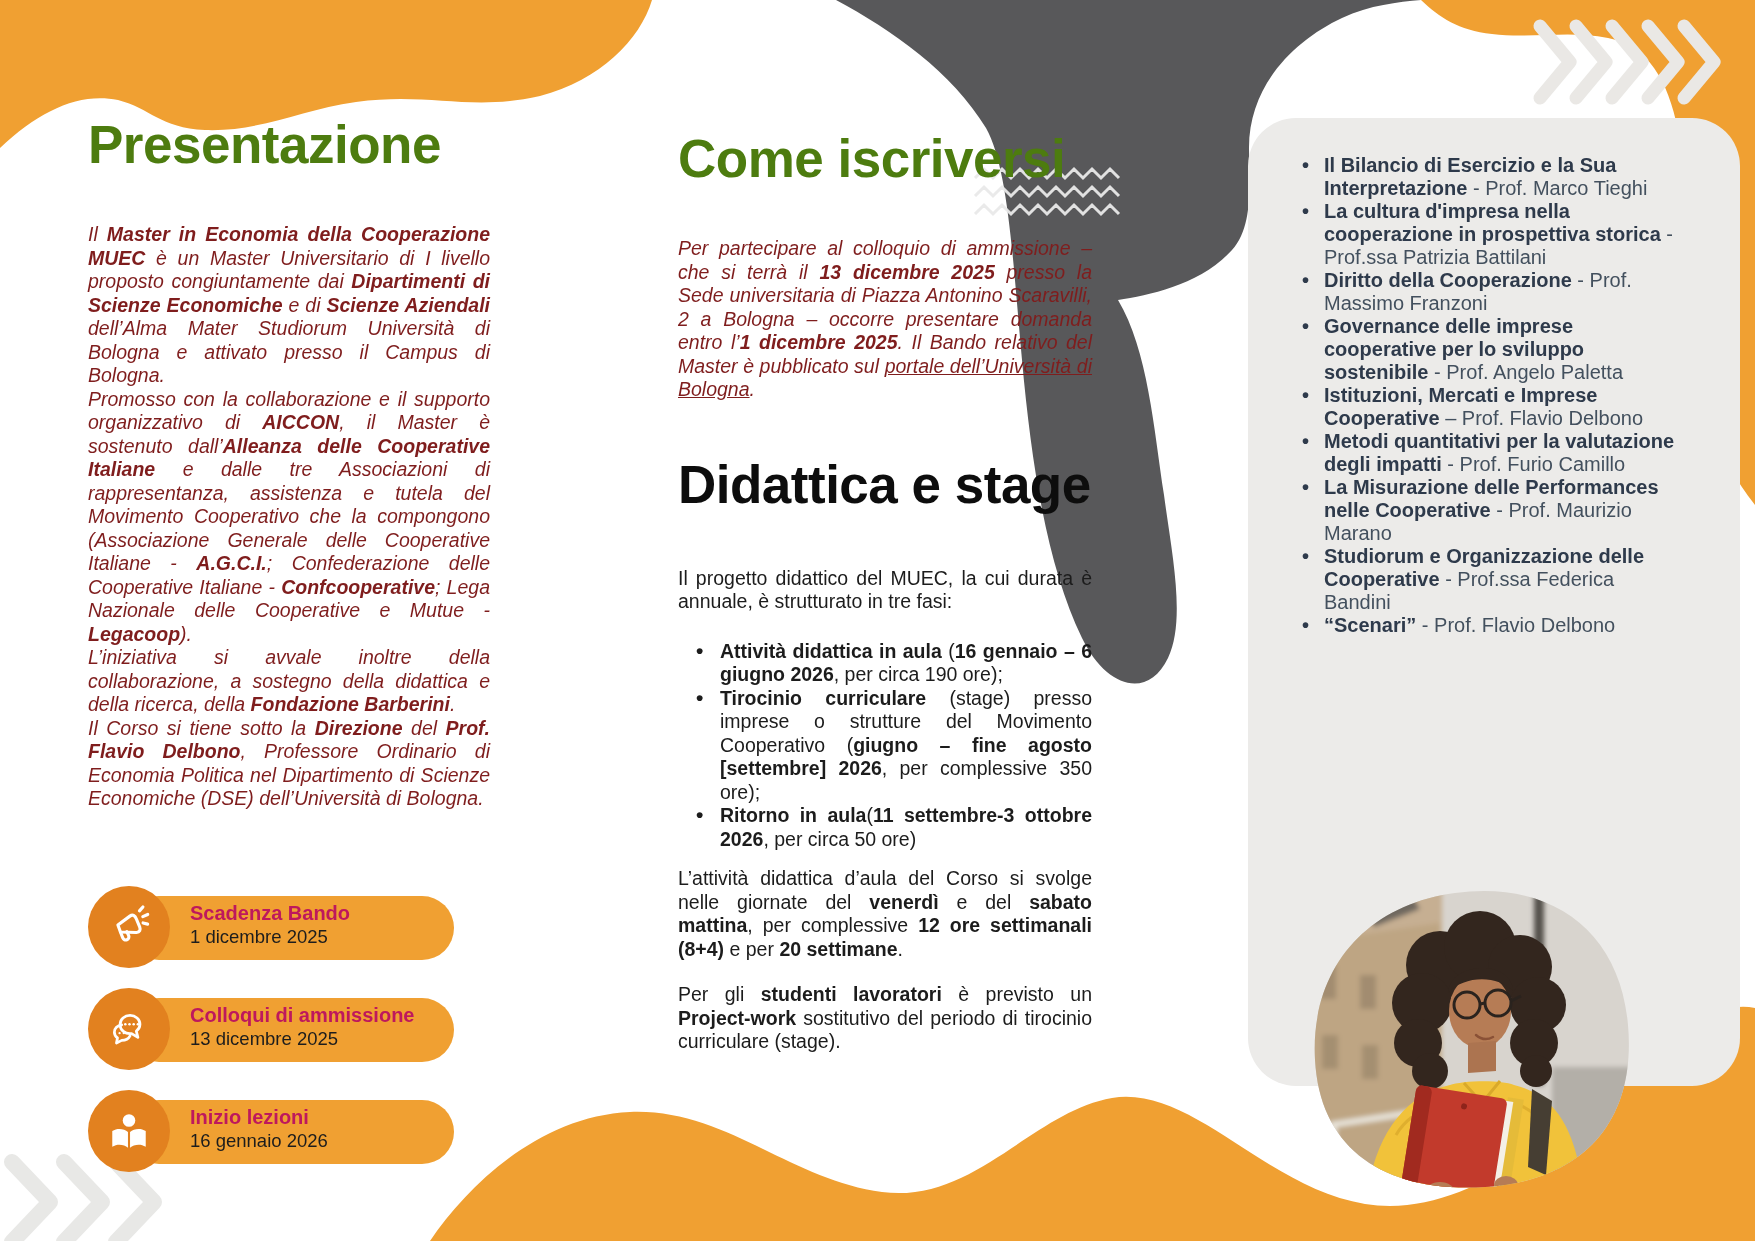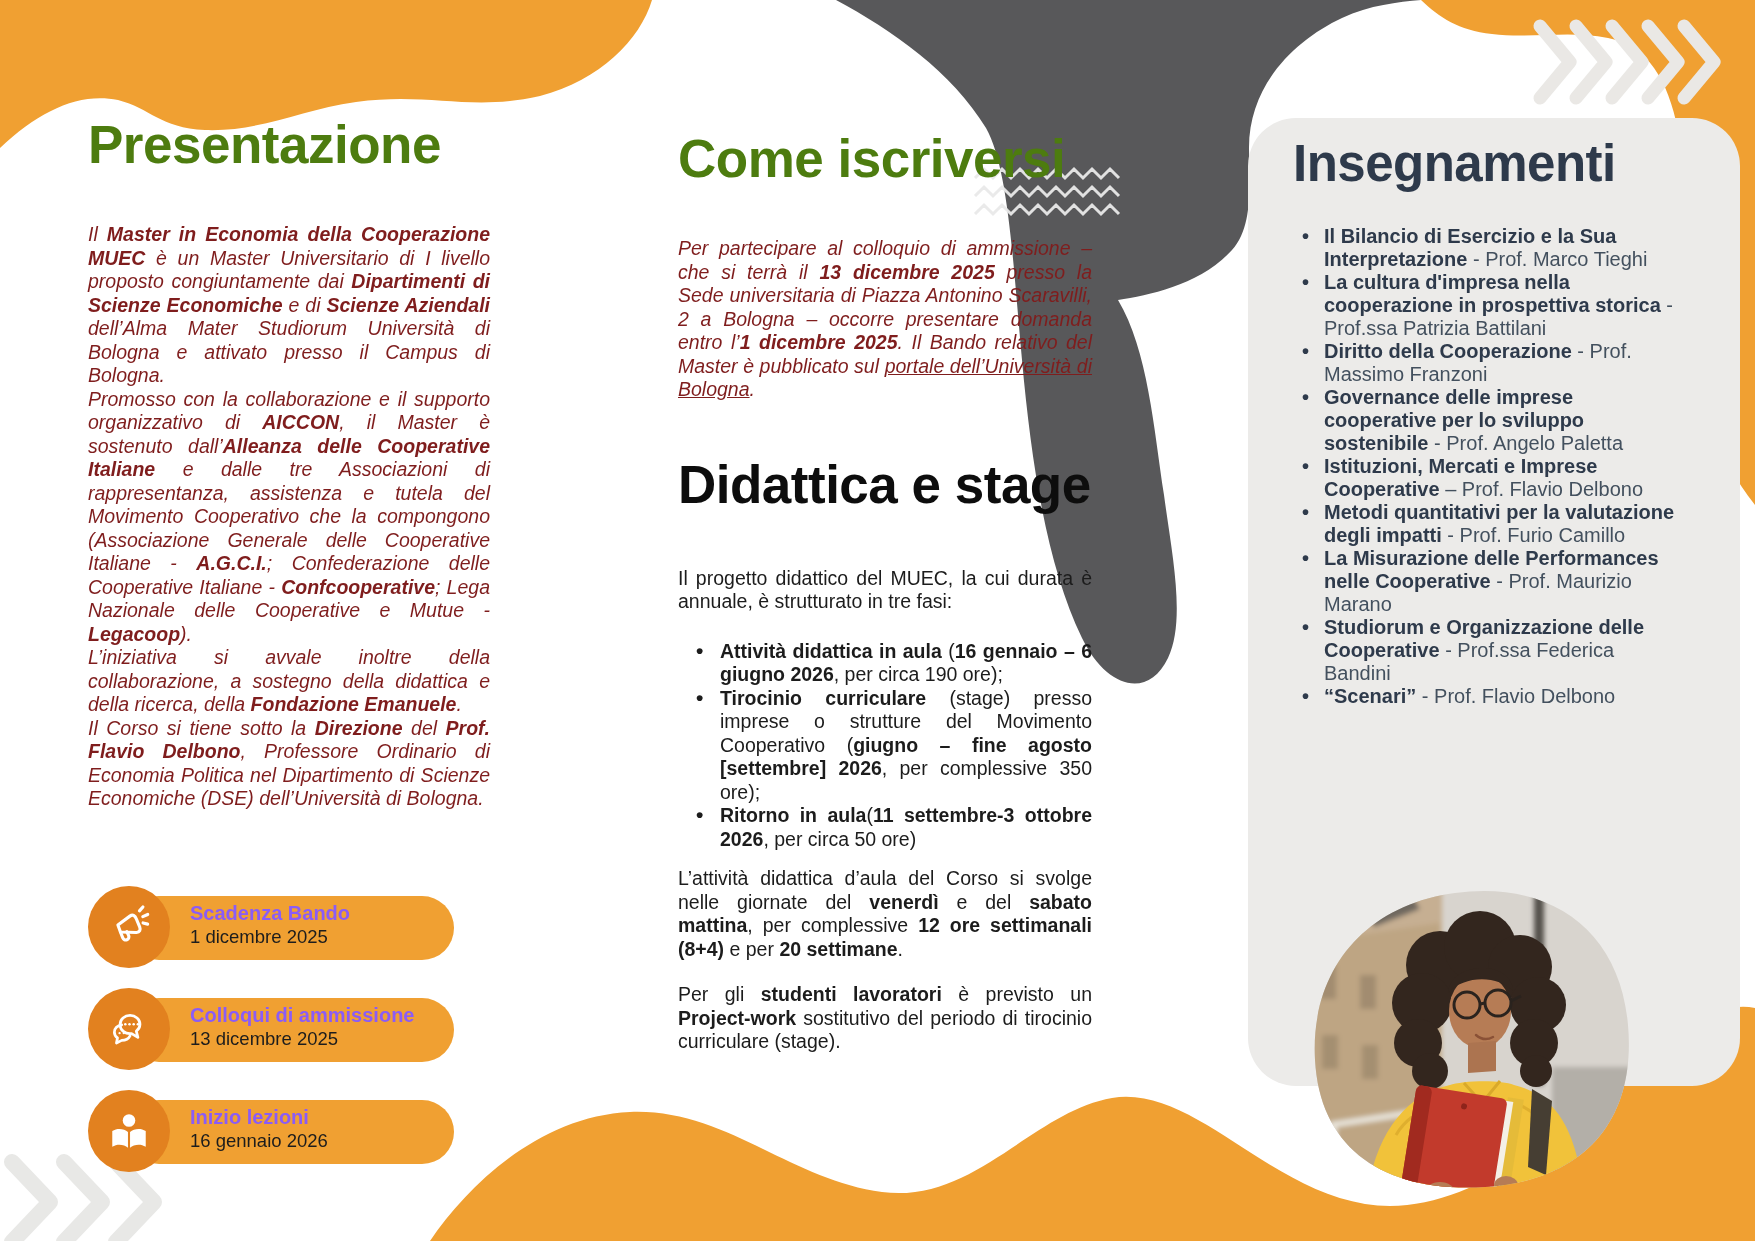--- a/index.html
+++ b/index.html
@@ -30,21 +30,21 @@
   .after1{margin-top:16px;font-size:19.5px;line-height:23.5px;text-align:justify;}
   .after2{margin-top:22px;font-size:19.5px;line-height:23.5px;text-align:justify;}
   .after1 p,.after2 p{margin:0;}
 
   
   .badge{position:absolute;left:88px;width:380px;height:84px;z-index:2;}
   .badge .pill{position:absolute;left:39px;top:10px;width:327px;height:64px;background:#F0A032;border-radius:33px;}
   .badge .circle{position:absolute;left:0;top:0;width:82px;height:82px;border-radius:50%;background:#E2811F;
     display:flex;align-items:center;justify-content:center;}
   .badge .txt{position:absolute;left:102px;top:16px;}
-  .badge .t1{font-size:20px;font-weight:700;color:#8b5cf6;line-height:1.1;}
+  .badge .t1{font-size:20px;font-weight:700;color:#be185d;line-height:1.1;}
   .badge .t2{font-size:18.5px;color:#1d1d1d;margin-top:3px;line-height:1.1;}
   .bdg1{top:886px;} .bdg2{top:988px;} .bdg3{top:1090px;}
 
   
   .ins-h{margin:20px 0 0 45px;font-size:51px;line-height:1;font-weight:700;color:#2E3A4B;letter-spacing:-0.5px;}
   ul.ins{margin:36px 0 0 52px;padding:0;list-style:none;width:380px;
     font-size:20px;line-height:23px;color:#43505E;}
   ul.ins li{position:relative;padding-left:24px;margin:0;}
   ul.ins li::before{content:"\2022";position:absolute;left:2px;top:0;color:#2E3A4B;font-weight:700;}
   ul.ins .b{color:#2E3A4B;}
@@ -83,21 +83,21 @@
     </g>
   </svg>
 
   <div class="panel"></div>
 
   <div class="col col1">
     <div class="h1">Presentazione</div>
     <div class="bodytxt">
       <p><span>Il </span><span class="b">Master in Economia della Cooperazione MUEC</span><span> è un Master Universitario di I livello proposto congiuntamente dai </span><span class="b">Dipartimenti di Scienze Economiche</span><span> e di </span><span class="b">Scienze Aziendali</span><span> dell’Alma Mater Studiorum Università di Bologna e attivato presso il Campus di Bologna.</span></p>
       <p><span>Promosso con la collaborazione e il supporto organizzativo di </span><span class="b">AICCON</span><span>, il Master è sostenuto dall’</span><span class="b">Alleanza delle Cooperative Italiane</span><span> e dalle tre Associazioni di rappresentanza, assistenza e tutela del Movimento Cooperativo che la compongono (Associazione Generale delle Cooperative Italiane - </span><span class="b">A.G.C.I.</span><span>; Confederazione delle Cooperative Italiane - </span><span class="b">Confcooperative</span><span>; Lega Nazionale delle Cooperative e Mutue - </span><span class="b">Legacoop</span><span>).</span></p>
-      <p><span>L’iniziativa si avvale inoltre della collaborazione, a sostegno della didattica e della ricerca, della </span><span class="b">Fondazione Emanuele</span><span>.</span></p>
+      <p><span>L’iniziativa si avvale inoltre della collaborazione, a sostegno della didattica e della ricerca, della </span><span class="b">Fondazione Barberini</span><span>.</span></p>
       <p><span>Il Corso si tiene sotto la </span><span class="b">Direzione</span><span> del </span><span class="b">Prof. Flavio Delbono</span><span>, Professore Ordinario di Economia Politica nel Dipartimento di Scienze Economiche (DSE) dell’Università di Bologna.</span></p>
     </div>
   </div>
 
   <div class="col col2">
     <div class="h1">Come iscriversi</div>
     <div class="bodytxt">
       <p><span>Per partecipare al colloquio di ammissione – che si terrà il </span><span class="b">13 dicembre 2025</span><span> presso la Sede universitaria di Piazza Antonino Scaravilli, 2 a Bologna – occorre presentare domanda entro l’</span><span class="b">1 dicembre 2025</span><span>. Il Bando relativo del Master è pubblicato sul </span><span class="u">portale dell’Università di Bologna</span><span>.</span></p>
     </div>
     <div class="h2">Didattica e stage</div>
@@ -111,21 +111,20 @@
     </ul>
     <div class="after1">
       <p><span>L’attività didattica d’aula del Corso si svolge nelle giornate del </span><span class="b">venerdì</span><span> e del </span><span class="b">sabato mattina</span><span>, per complessive </span><span class="b">12 ore settimanali (8+4)</span><span> e per </span><span class="b">20 settimane</span><span>.</span></p>
     </div>
     <div class="after2">
       <p><span>Per gli </span><span class="b">studenti lavoratori</span><span> è previsto un </span><span class="b">Project-work</span><span> sostitutivo del periodo di tirocinio curriculare (stage).</span></p>
     </div>
   </div>
 
   <div class="col" style="left:1248px;top:118px;width:492px;">
-    <div class="ins-h">Insegnamenti</div>
     <ul class="ins">
       <li><span class="b">Il Bilancio di Esercizio e la Sua Interpretazione</span><span> - Prof. Marco Tieghi</span></li>
       <li><span class="b">La cultura d'impresa nella cooperazione in prospettiva storica</span><span> - Prof.ssa Patrizia Battilani</span></li>
       <li><span class="b">Diritto della Cooperazione</span><span> - Prof. Massimo Franzoni</span></li>
       <li><span class="b">Governance delle imprese cooperative per lo sviluppo sostenibile</span><span> - Prof. Angelo Paletta</span></li>
       <li><span class="b">Istituzioni, Mercati e Imprese Cooperative</span><span> – Prof. Flavio Delbono</span></li>
       <li><span class="b">Metodi quantitativi per la valutazione degli impatti</span><span> - Prof. Furio Camillo</span></li>
       <li><span class="b">La Misurazione delle Performances nelle Cooperative</span><span> - Prof. Maurizio Marano</span></li>
       <li><span class="b">Studiorum e Organizzazione delle Cooperative</span><span> - Prof.ssa Federica Bandini</span></li>
       <li><span class="b">“Scenari”</span><span> - Prof. Flavio Delbono</span></li>

